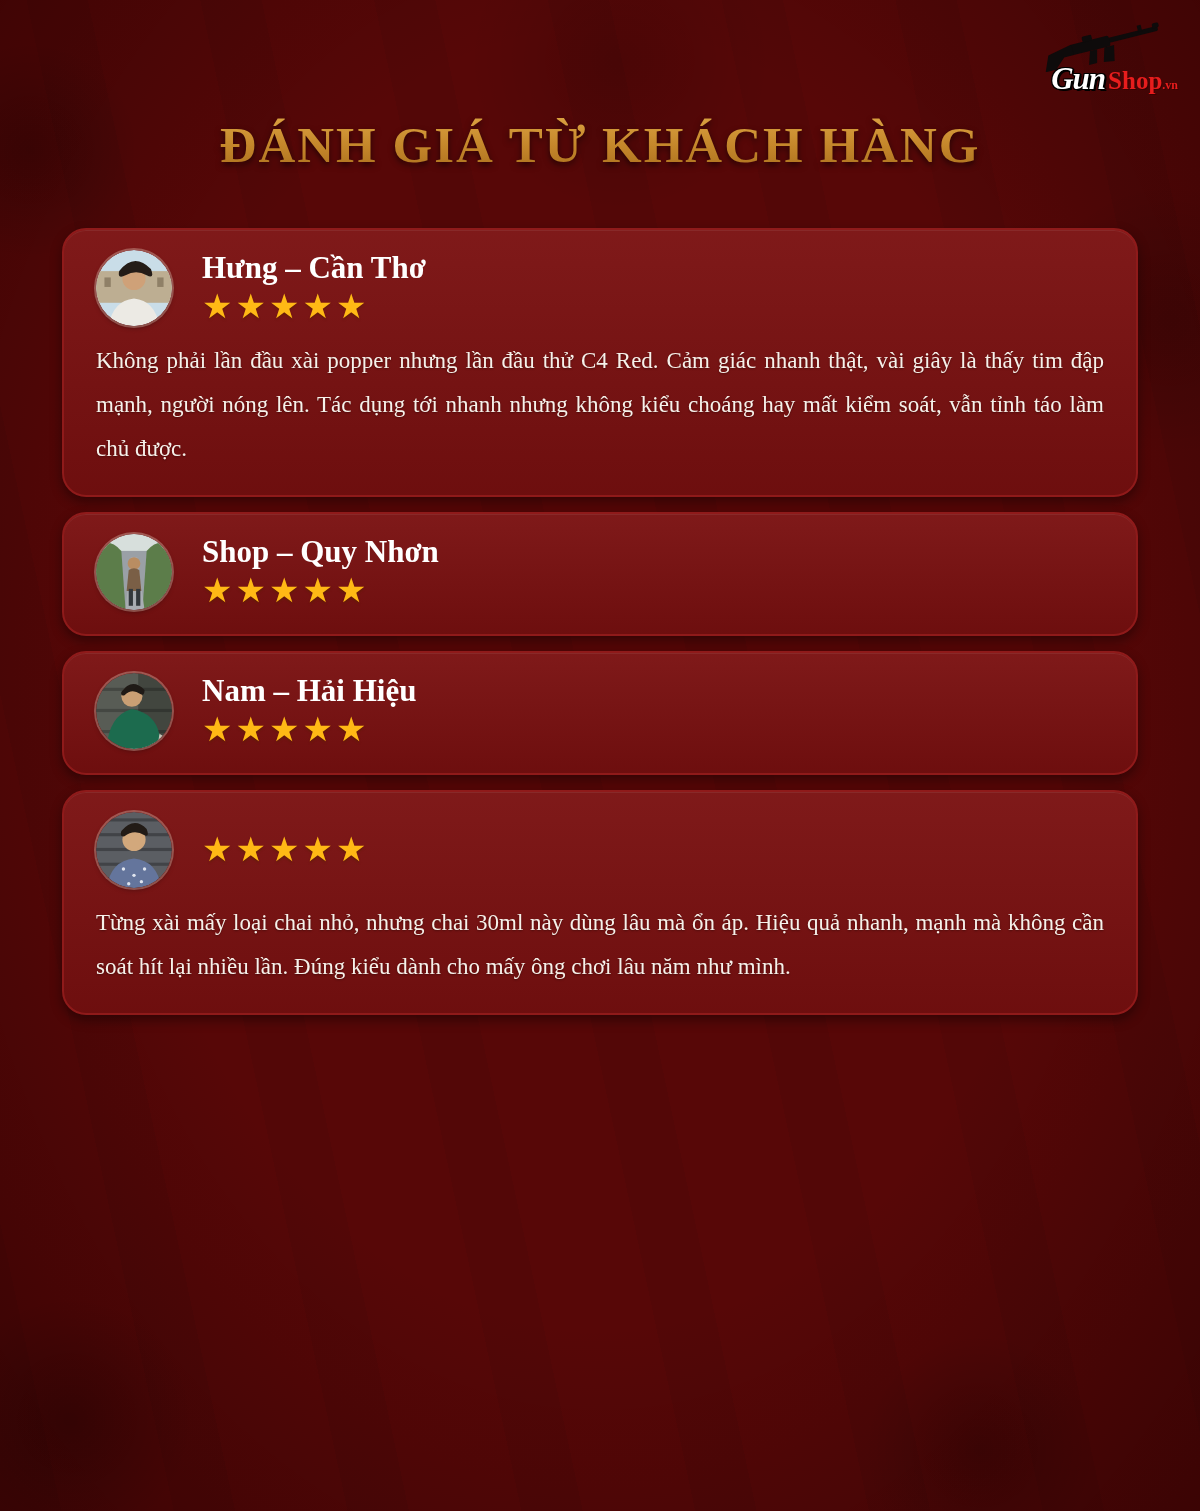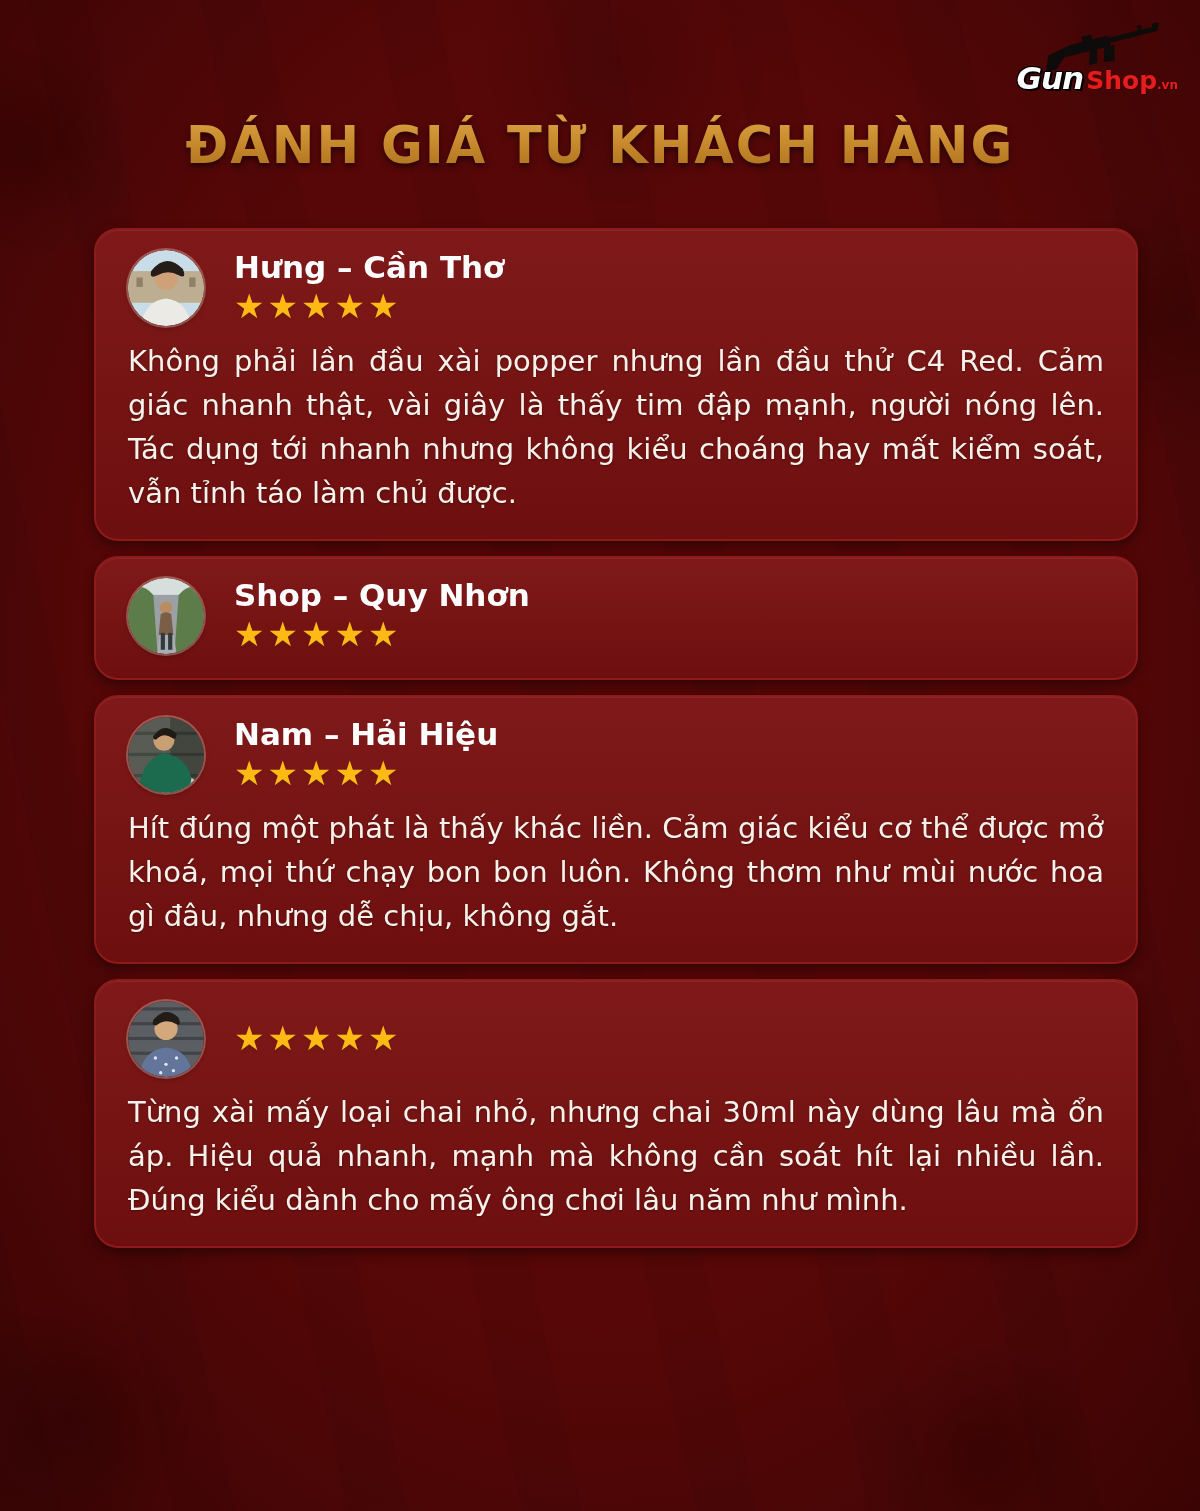--- a/index.html
+++ b/index.html
@@ -22,21 +22,21 @@
     position:absolute;inset:0;pointer-events:none;z-index:0;
     background-image:
       radial-gradient(circle 150px at 30px 150px, rgba(0,0,0,0.20), transparent 72%),
       radial-gradient(circle 190px at 1170px 320px, rgba(0,0,0,0.16), transparent 72%),
       radial-gradient(circle 170px at 70px 1420px, rgba(0,0,0,0.22), transparent 72%),
       radial-gradient(circle 210px at 620px 60px, rgba(0,0,0,0.14), transparent 72%),
       radial-gradient(circle 160px at 980px 1450px, rgba(0,0,0,0.20), transparent 72%),
       repeating-linear-gradient(78deg, rgba(0,0,0,0.05) 0 60px, rgba(0,0,0,0) 60px 170px),
       radial-gradient(ellipse at 50% 45%, rgba(0,0,0,0) 55%, rgba(25,0,0,0.45) 100%);
   }
-  .page{position:relative;z-index:1;width:1200px;height:1511px;}
+  .page{position:relative;z-index:1;width:1200px;height:1511px;font-family:Liberation Serif, serif;}
 
   
   .logo{position:absolute;top:14px;right:12px;width:170px;height:86px;}
   .logo .gun-svg{position:absolute;top:0;right:8px;width:150px;height:58px;}
   .logo-text{position:absolute;bottom:6px;right:10px;white-space:nowrap;line-height:1;}
   .logo-gun{
     color:#ffffff;font-weight:800;font-size:31px;font-style:italic;
     letter-spacing:-1px;
     text-shadow:2px 2px 0 #000,-1px -1px 0 #000,1px -1px 0 #000,-1px 1px 0 #000,2px 0 0 #000;
   }
@@ -66,38 +66,37 @@
     position:absolute;top:228px;left:62px;width:1076px;
     display:flex;flex-direction:column;gap:15px;
   }
   .card{
     background:var(--card-bg);
     background-image:linear-gradient(180deg,rgba(255,255,255,0.04),rgba(0,0,0,0.10));
     border:2px solid var(--card-border);
     border-radius:24px;
     box-shadow:0 5px 12px rgba(0,0,0,0.40), inset 0 1px 0 rgba(255,255,255,0.07);
     padding:20px 32px 24px 32px;
-    margin-left:32px;
   }
   .card-header{display:flex;align-items:center;gap:30px;}
   .avatar{
     width:76px;height:76px;border-radius:50%;overflow:hidden;flex:0 0 auto;
     box-shadow:0 0 0 2px rgba(255,240,220,0.30), 0 2px 5px rgba(0,0,0,0.35);
   }
   .avatar svg{display:block;width:76px;height:76px;}
   .head-right{display:flex;flex-direction:column;gap:2px;}
   .name{color:#ffffff;font-weight:700;font-size:31px;line-height:1.15;}
   .stars{
     color:var(--star-gold);font-size:34px;line-height:1.1;letter-spacing:3px;
     text-shadow:0 2px 2px rgba(90,35,0,0.55);
   }
   .review-text{
     margin-top:13px;
     color:var(--text);
-    font-size:29px;
+    font-size:23px;
     line-height:44px;
     text-align:justify;
     text-shadow:0 1px 2px rgba(0,0,0,0.35);
   }
 </style>
 </head>
 <body>
 
 <div class="bg-pattern"></div>
 
@@ -202,21 +201,20 @@
               <circle cx="34" cy="22" r="10" fill="#c99f74"></circle>
               <path d="M24,18 Q34,4 46,16 Q46,22 42,20 Q34,14 27,21 Q23,22 24,18 Z" fill="#1f1a16"></path>
             </g>
           </svg>
         </div>
         <div class="head-right">
           <div class="name">Nam – Hải Hiệu</div>
           <div class="stars">★★★★★</div>
         </div>
       </div>
-      <p class="review-text">Hít đúng một phát là thấy khác liền. Cảm giác kiểu cơ thể được mở khoá, mọi thứ chạy bon bon luôn. Không thơm như mùi nước hoa gì đâu, nhưng dễ chịu, không gắt.</p>
     </section>
 
     <section class="card">
       <div class="card-header">
         <div class="avatar">
           <svg viewBox="0 0 72 72">
             <defs>
                 <clipPath id="cp3">
                   <circle cx="36" cy="36" r="36"></circle>
                 </clipPath>

